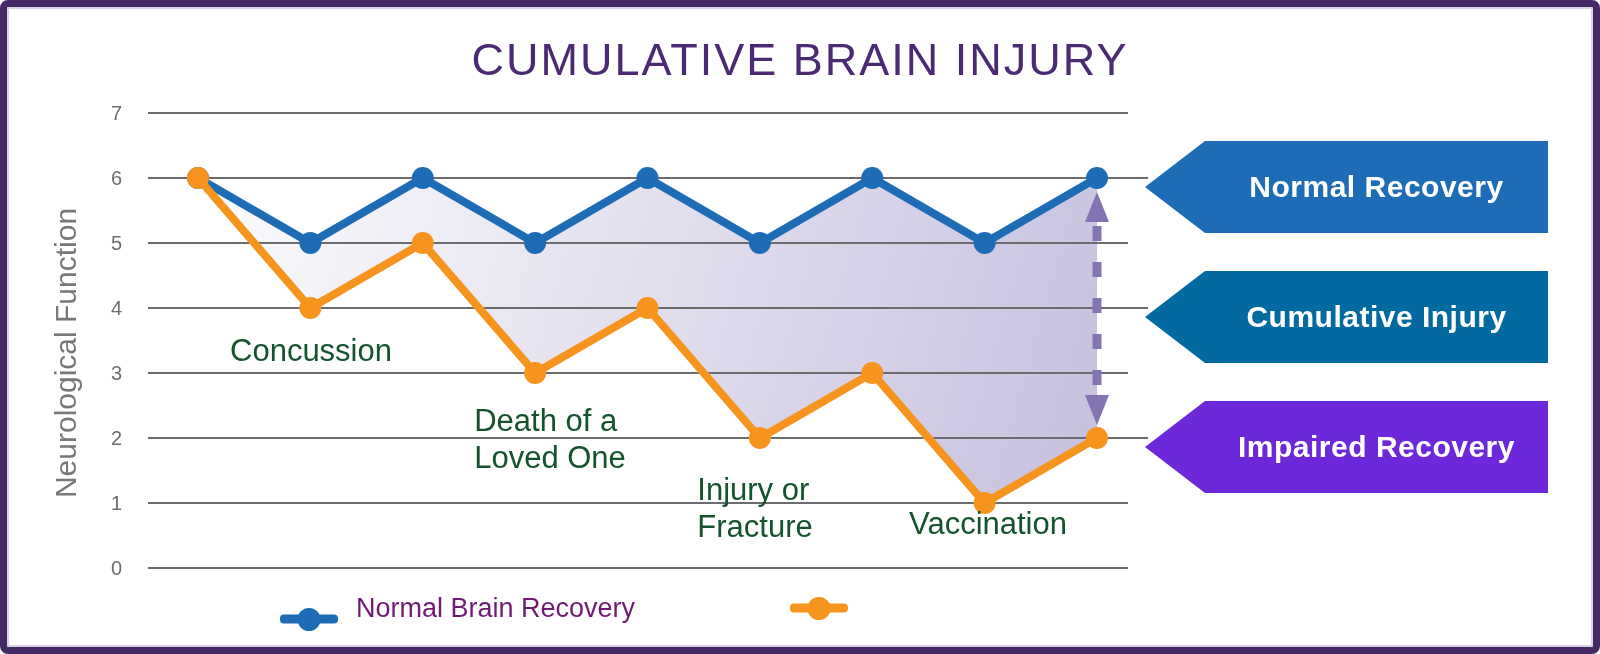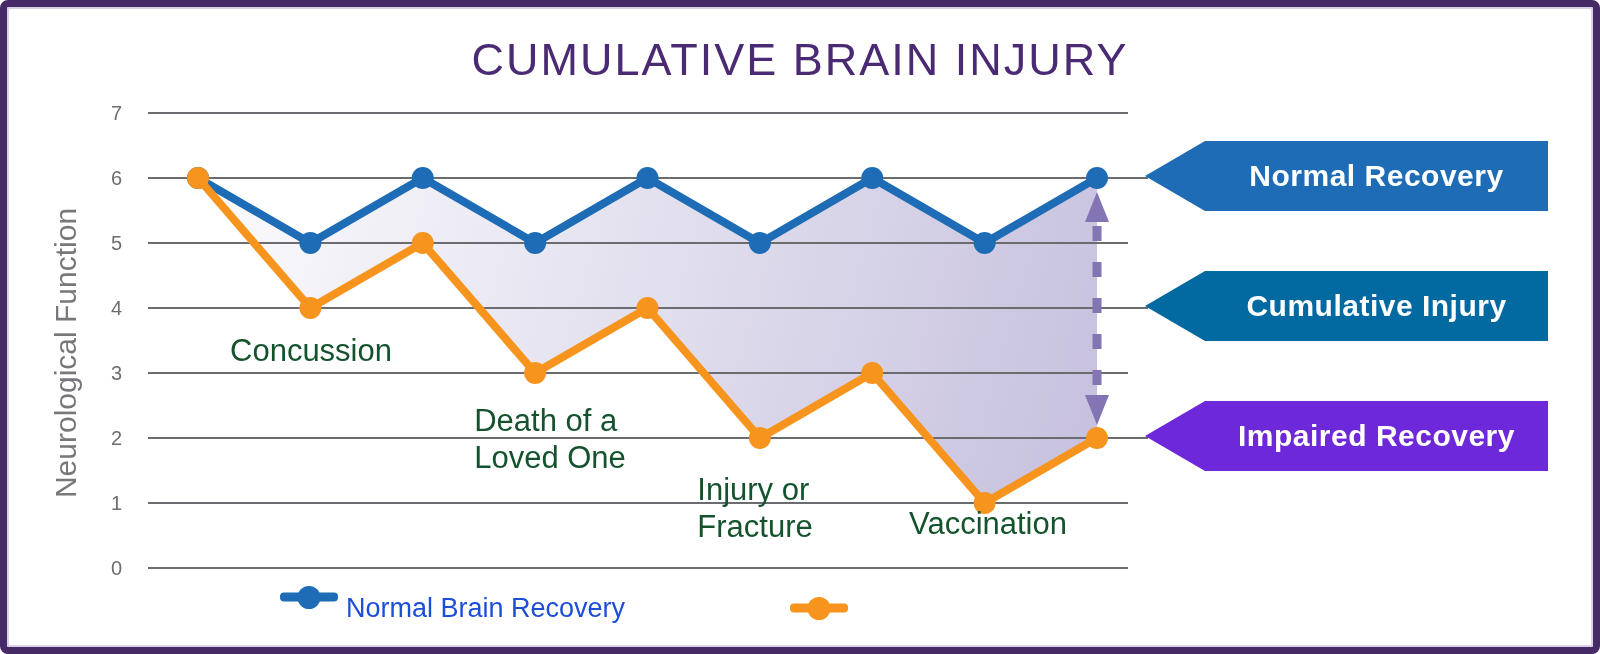--- a/index.html
+++ b/index.html
@@ -11,29 +11,29 @@
   .ylabel{position:absolute;left:66px;top:353px;transform:translate(-50%,-50%) rotate(-90deg);
           white-space:nowrap;font-size:30px;color:#77787b;}
   #chart-svg{position:absolute;left:0;top:0;}
   #chart-svg text{font-family:"Liberation Sans",sans-serif;}
   .anno{position:absolute;transform:translate(-50%,-50%);color:#14532d;font-size:31px;
         line-height:1.2;text-align:left;white-space:pre-line;}
   .anno-concussion{left:311px;top:351px;}
   .anno-death{left:550px;top:439px;}
   .anno-surgery{left:755px;top:508px;}
   .anno-vaccination{left:988px;top:524px;}
-  .banner{position:absolute;left:1145px;width:403px;height:70px;display:flex;align-items:center;
+  .banner{position:absolute;left:1145px;width:403px;height:92px;display:flex;align-items:center;
           justify-content:center;padding-left:60px;box-sizing:border-box;color:#fff;
           font-size:30px;font-weight:bold;letter-spacing:.5px;
           clip-path:polygon(0 50%,60px 0,100% 0,100% 100%,60px 100%);}
   .banner-normal{top:141px;}
   .banner-cumulative{top:271px;}
   .banner-impaired{top:401px;}
   .legend-item{position:absolute;top:608px;transform:translateY(-50%);display:flex;
-               align-items:flex-start;gap:8px;color:#1d4ed8;font-size:27px;}
+               align-items:flex-end;gap:18px;color:#701a75;font-size:27px;}
   .legend-item-1{left:280px;}
   .legend-item-2{left:790px;}
   .legend-marker{position:relative;width:58px;height:9px;border-radius:4px;flex:0 0 auto;}
   .legend-dot{position:absolute;left:50%;top:50%;transform:translate(-50%,-50%);
               width:23px;height:23px;border-radius:50%;}
 </style>
 </head>
 <body>
 
 <div class="title">CUMULATIVE BRAIN INJURY</div>

